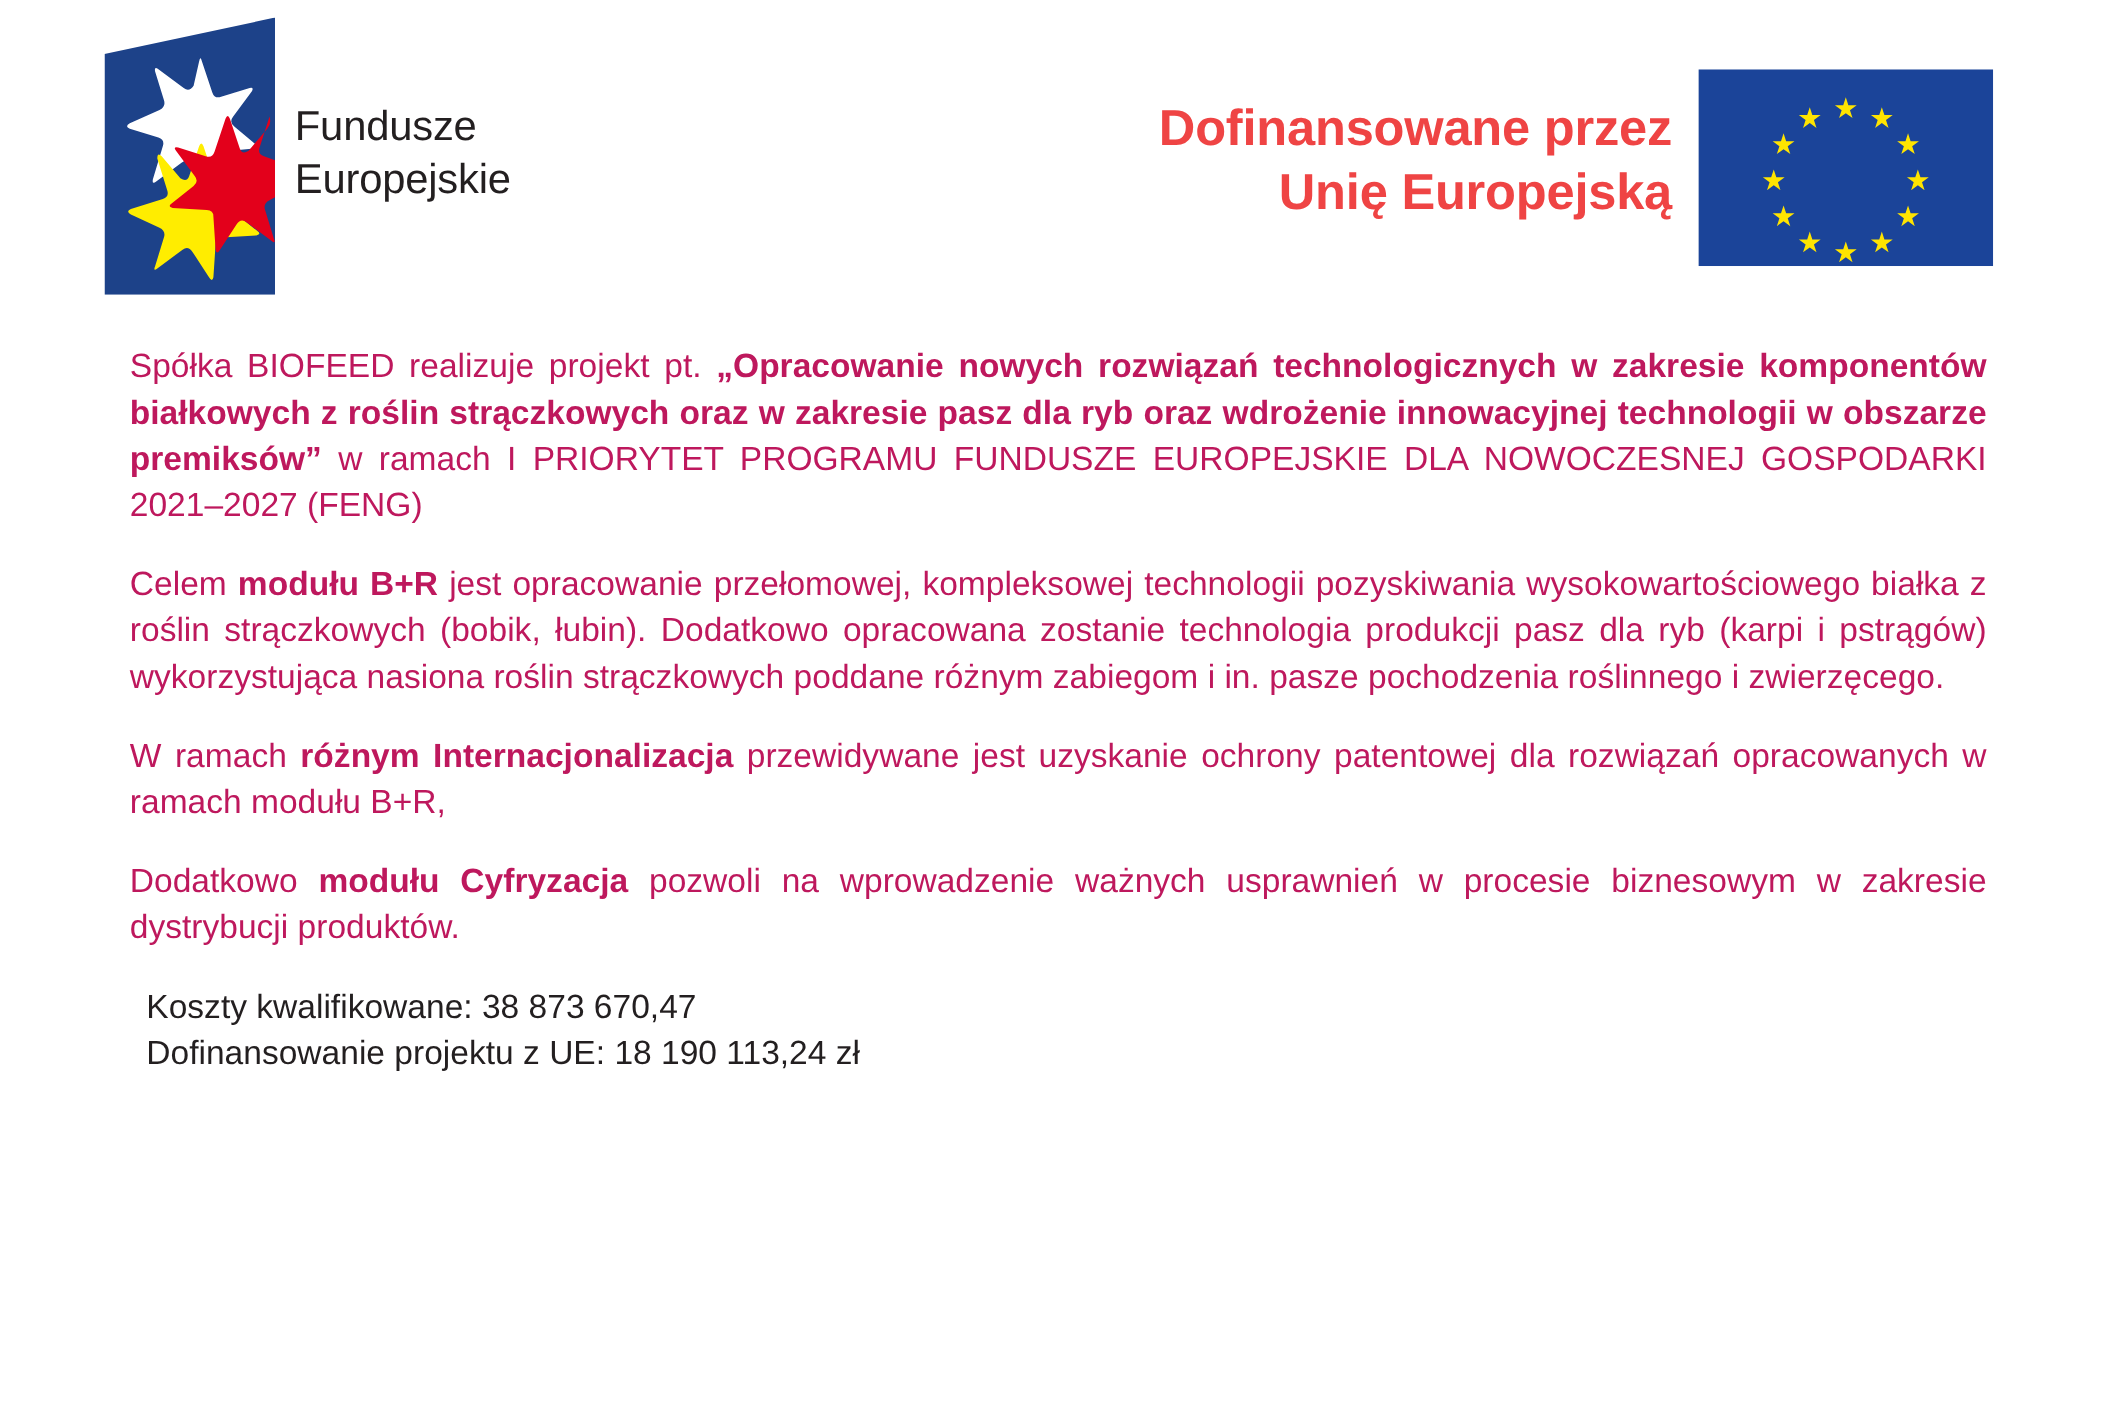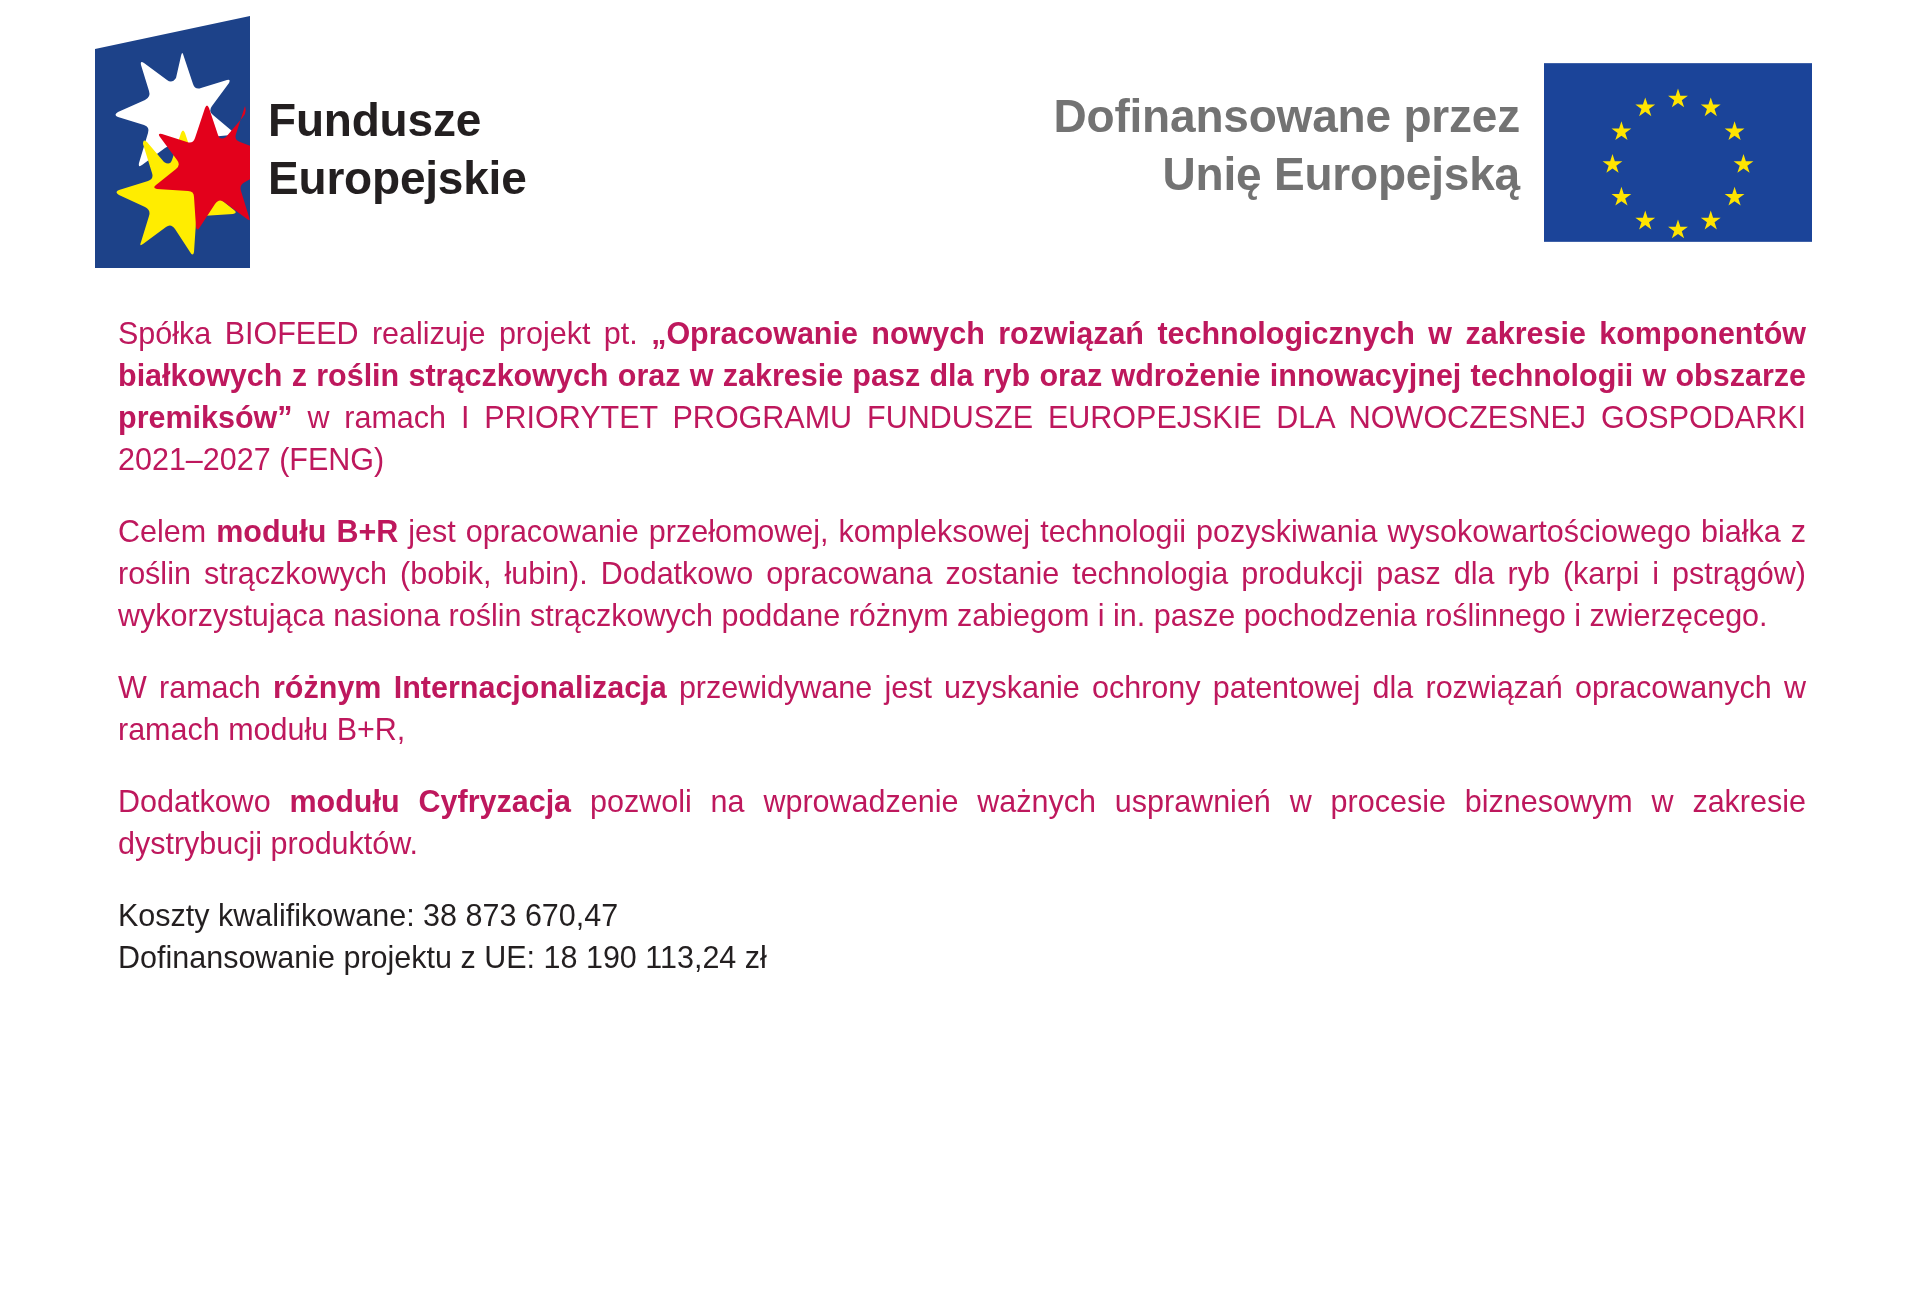--- a/index.html
+++ b/index.html
@@ -33,41 +33,41 @@
     top: 16px;
     width: 155px;
     height: 252px;
   }
   .fe-logo svg { display: block; }
 
   .fe-wordmark {
     position: absolute;
     left: 268px;
     top: 92px;
-    font-size: 46px;
+    font-size: 38px;
     line-height: 1.26;
-    font-weight: 700;
+    font-weight: 400;
     letter-spacing: -0.2px;
     color: #231f20;
     font-family: "Liberation Sans", "DejaVu Sans", sans-serif;
     white-space: pre-line;
   }
 
   
   .eu-caption {
     position: absolute;
     left: 780px;
     top: 88px;
     width: 740px;
     text-align: right;
     font-size: 46px;
     line-height: 1.26;
     font-weight: 700;
     letter-spacing: -0.2px;
-    color: #737373;
+    color: #ef4444;
     white-space: pre-line;
   }
 
   
   .eu-flag {
     position: absolute;
     left: 1544px;
     top: 62px;
     width: 268px;
     height: 181px;
@@ -92,21 +92,21 @@
   }
   .para b {
     font-weight: 700;
   }
   .para:last-child { margin-bottom: 0; }
   .figures {
     font-size: 30.5px;
     line-height: 42px;
     text-align: left;
     color: #231f20;
-    margin: 0;
+    margin: 15px;
   }
 </style>
 </head>
 <body>
 
 <div class="header">
 
   <div class="fe-logo">
     <svg viewBox="0 0 155 252" width="155" height="252" xmlns="http://www.w3.org/2000/svg" aria-hidden="true">
 

